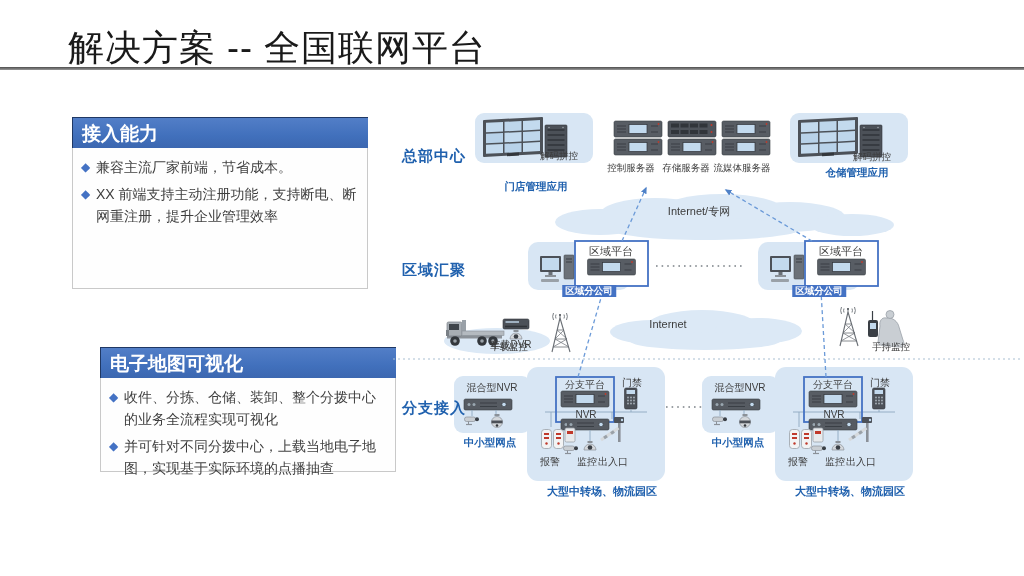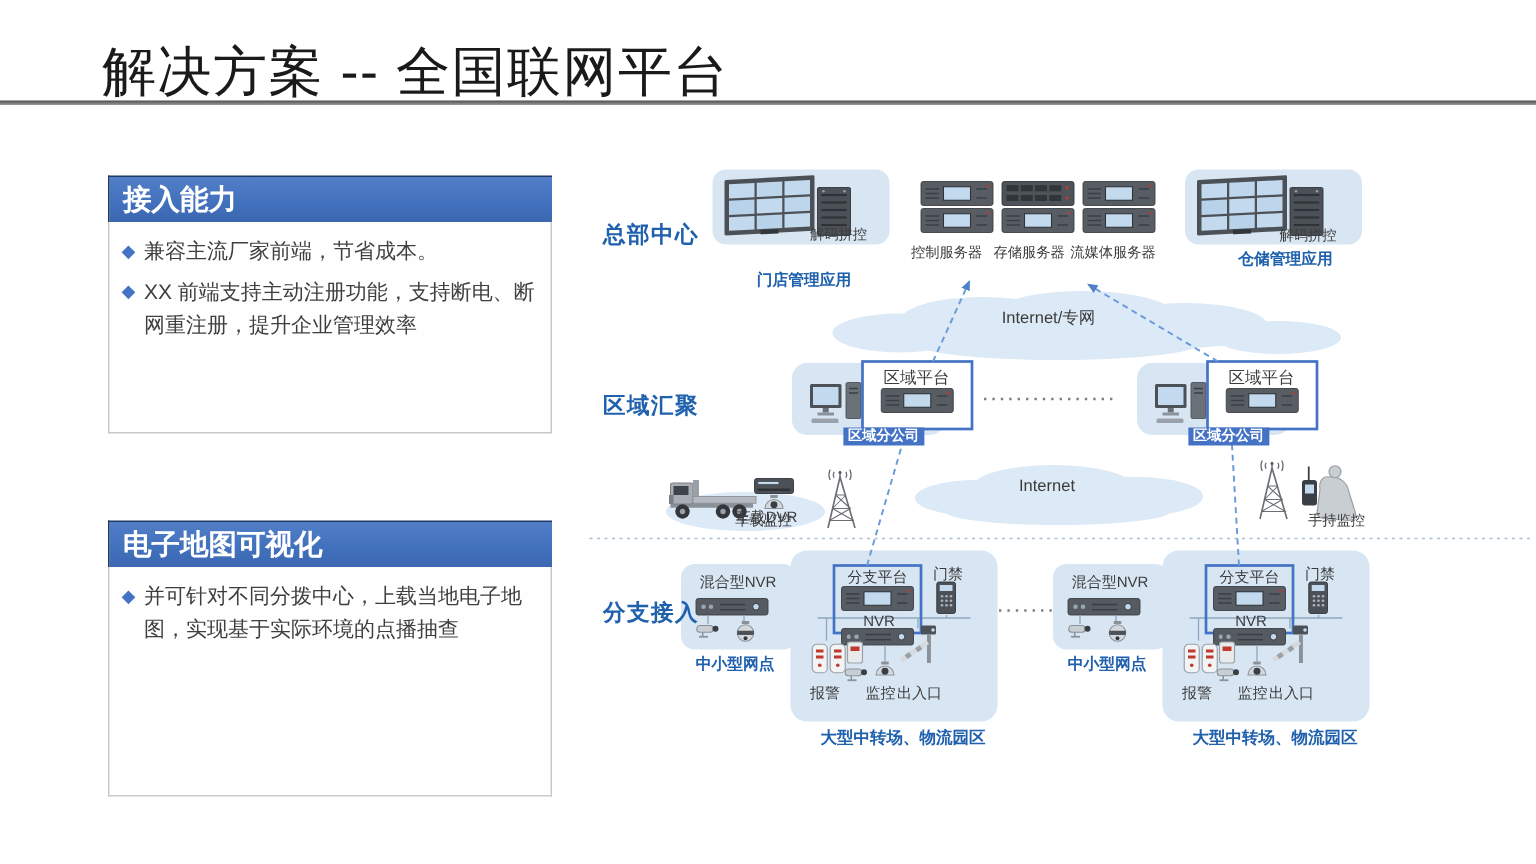--- a/index.html
+++ b/index.html
@@ -8,21 +8,21 @@
   .slide{position:absolute;inset:0;}
 
   
   .title{position:absolute;left:68px;top:24px;font-size:36px;font-weight:normal;color:#1a1a1a;letter-spacing:1px;}
   .title-rule{position:absolute;left:0;top:67px;width:1024px;height:3px;
               background:linear-gradient(180deg,#4d4d4d,#9a9a9a);}
 
   
   .panel{position:absolute;left:72px;width:296px;}
   .panel-1{top:117px;height:172px;}
-  .panel-2{top:347px;height:184px;}
+  .panel-2{top:347px;height:125px;margin-left:28px;}
   .panel-head{height:31px;background:linear-gradient(180deg,#527EC7 0%,#4170BC 60%,#3C67B0 100%);
               border-top:1px solid #1F3864;border-left:1px solid #1F3864;
               color:#fff;font-size:19px;font-weight:bold;line-height:31px;padding-left:9px;box-sizing:border-box;}
   .panel-body{background:#FEFEFE;border:1px solid #C9C9C9;border-top:none;box-sizing:border-box;
               padding:8px 6px 6px 8px;height:calc(100% - 31px);}
   .bullet{position:relative;padding-left:15px;font-size:14px;line-height:22px;color:#3F3F3F;margin-bottom:5px;}
   .bullet::before{content:"◆";position:absolute;left:0;top:0;color:#4472C4;font-size:12px;}
 
   
   .lb{position:absolute;transform:translateX(-50%);white-space:nowrap;z-index:3;}
@@ -49,20 +49,21 @@
     <div class="panel-head">接入能力</div>
     <div class="panel-body">
       <div class="bullet">兼容主流厂家前端，节省成本。</div>
       <div class="bullet">XX 前端支持主动注册功能，支持断电、断网重注册，提升企业管理效率</div>
     </div>
   </div>
 
   <div class="panel panel-2">
     <div class="panel-head">电子地图可视化</div>
     <div class="panel-body">
+      <div class="bullet">收件、分拣、仓储、装卸、整个分拨中心的业务全流程实现可视化</div>
       <div class="bullet">并可针对不同分拨中心，上载当地电子地图，实现基于实际环境的点播抽查</div>
     </div>
   </div>
 
   <svg class="net" width="1024" height="576" viewBox="0 0 1024 576">
     <defs>
       <marker id="ah" markerWidth="9" markerHeight="9" refX="5.5" refY="3.5" orient="auto" markerUnits="userSpaceOnUse">
         <path d="M0,0.5 L7,3.5 L0,6.5 z" fill="#4F81C7"></path>
       </marker>
 
@@ -341,21 +342,21 @@
 
   <div class="lb d9" style="left:559px;top:150px;">解码拼控</div>
   <div class="lb d9" style="left:872px;top:151px;">解码拼控</div>
   <div class="lb b10" style="left:536px;top:166px;margin-top:14px;">门店管理应用</div>
   <div class="lb b10" style="left:857px;top:166px;">仓储管理应用</div>
   <div class="lb d9" style="left:631px;top:162px;">控制服务器</div>
   <div class="lb d9" style="left:686px;top:162px;">存储服务器</div>
   <div class="lb d9" style="left:742px;top:162px;font-family:Liberation Serif, serif;">流媒体服务器</div>
 
   <div class="lb d11" style="left:699px;top:204px;">Internet/专网</div>
-  <div class="lb d11" style="left:698px;top:318px;">Internet</div>
+  <div class="lb d11" style="left:668px;top:318px;">Internet</div>
 
   <div class="lb d11" style="left:611px;top:244px;">区域平台</div>
   <div class="lb d11" style="left:841px;top:244px;">区域平台</div>
   <div class="lb hl" style="left:589px;top:285px;">区域分公司</div>
   <div class="lb hl" style="left:819px;top:285px;">区域分公司</div>
 
   <div class="lb d10" style="left:511px;top:304px;margin-top:34px;">车载DVR</div>
   <div class="lb d9" style="left:509px;top:341px;">车载监控</div>
   <div class="lb d9" style="left:891px;top:341px;">手持监控</div>
 

